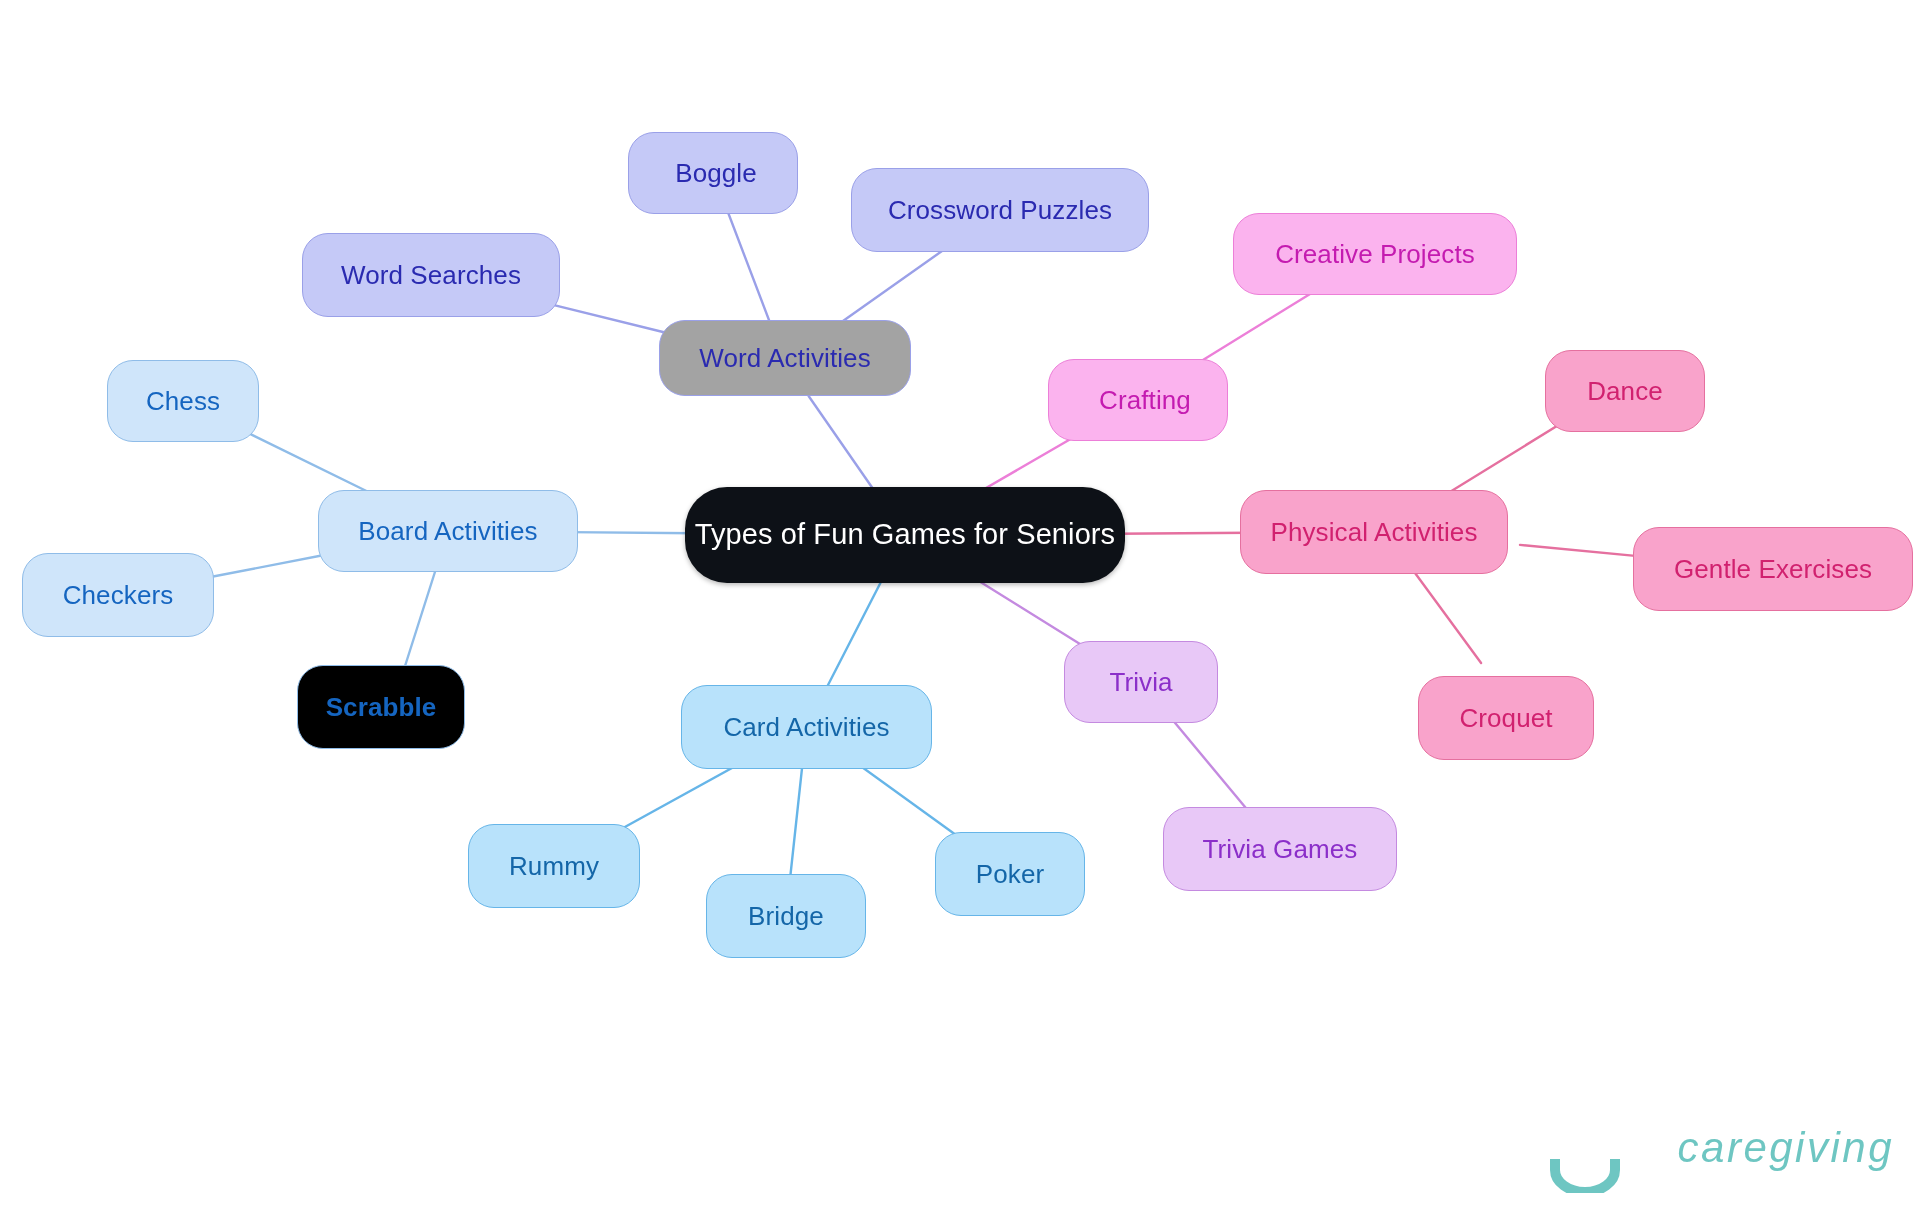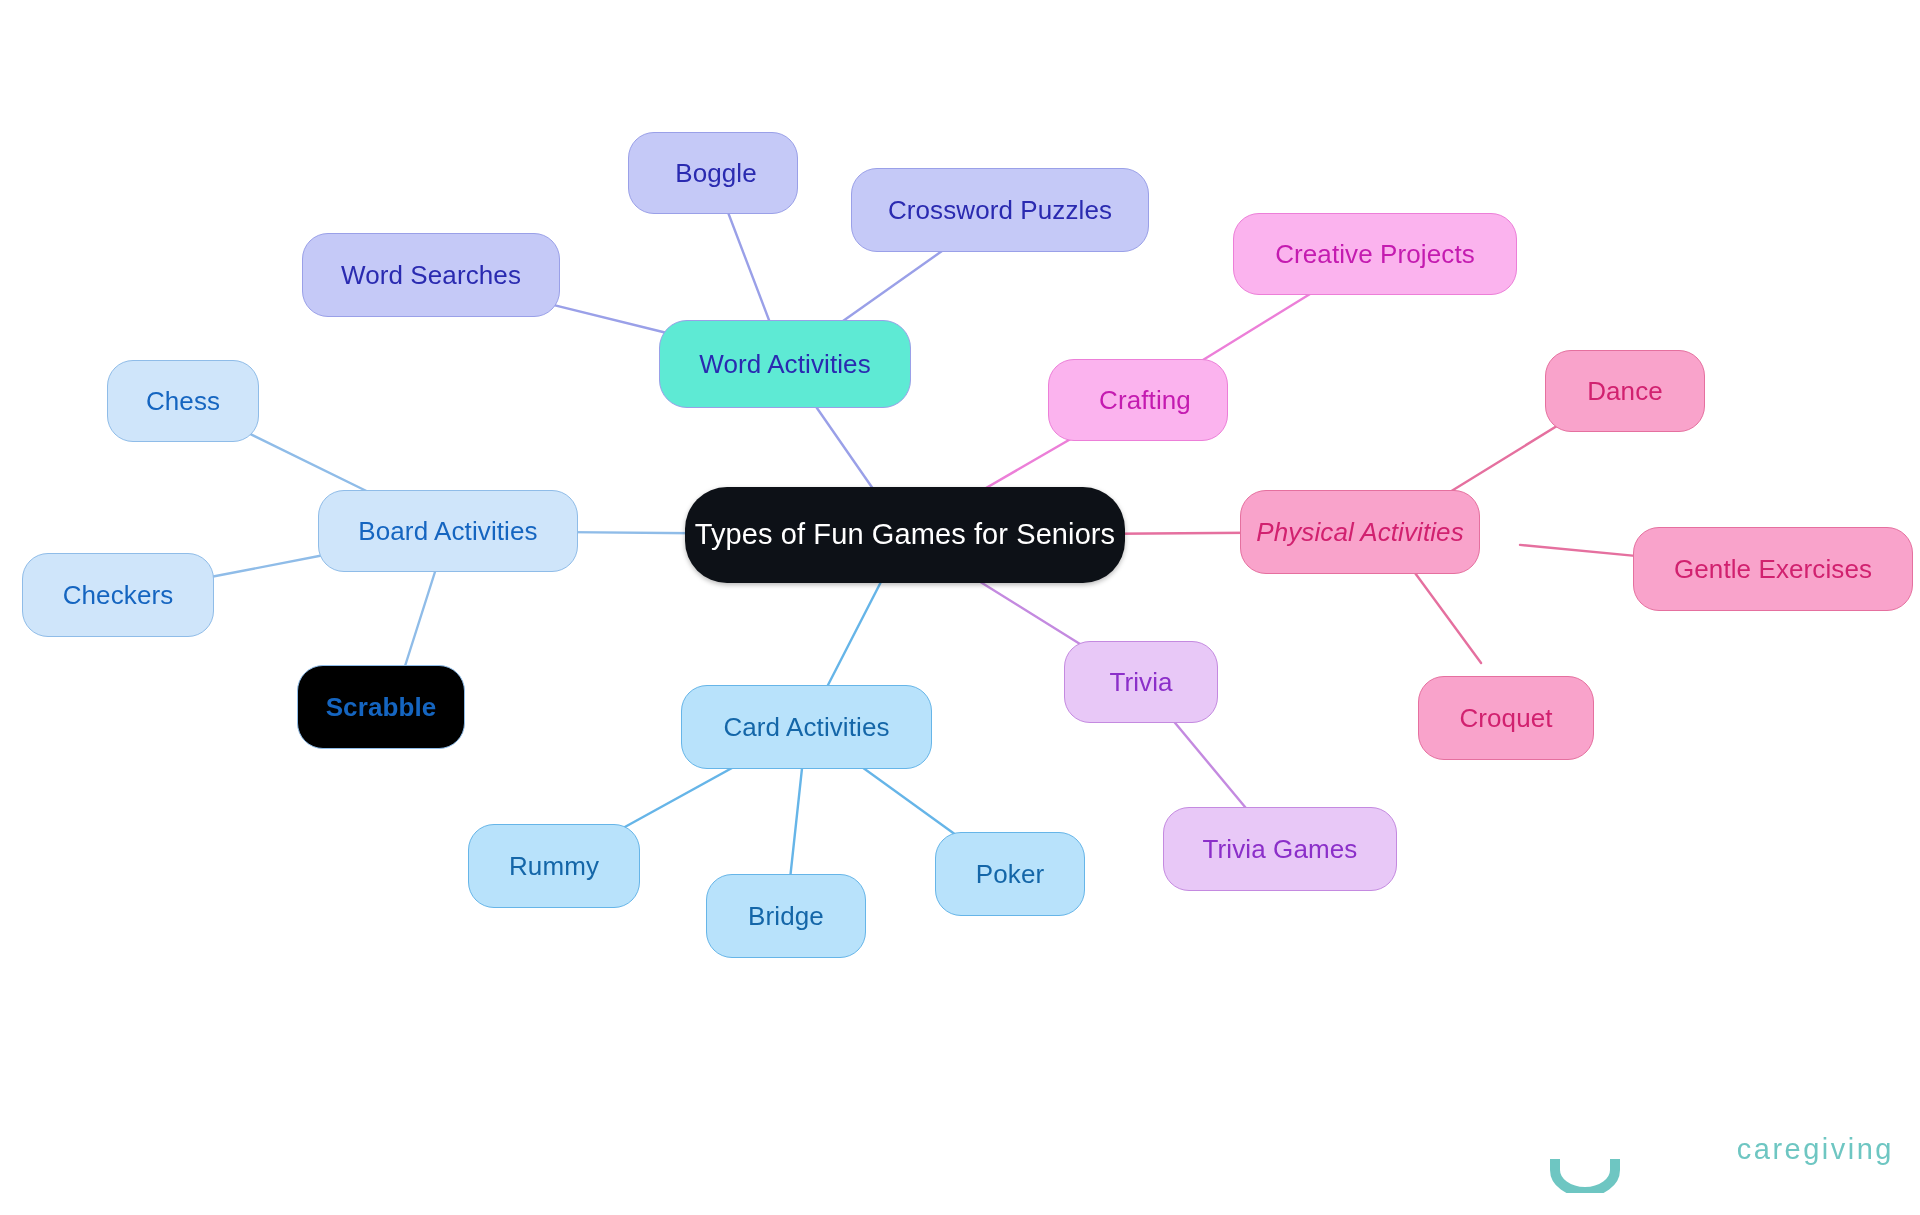--- a/index.html
+++ b/index.html
@@ -63,25 +63,26 @@
     top: 0;
     font-size: 74px;
     font-weight: bold;
     letter-spacing: -1.5px;
     line-height: 1;
     white-space: nowrap;
   }
   #logo-tagline {
     position: absolute;
     right: 4px;
-    top: 54px;
-    font-size: 29px;
+    top: 46px;
+    font-size: 42px;
     letter-spacing: 2.5px;
     line-height: 1;
     white-space: nowrap;
+    font-style: italic;
   }
   #logo-smile {
     position: absolute;
     left: 132px;
     top: 76px;
     width: 70px;
     height: 36px;
   }
 </style>
 </head>
@@ -119,21 +120,21 @@
       </div>
       <div class="node" style="left: 107px; top: 360px; width: 152px; height: 82px; background: rgb(207, 229, 250); color: rgb(21, 101, 192); border-color: rgb(143, 188, 232);">
         <span>Chess</span>
       </div>
       <div class="node" style="left: 22px; top: 553px; width: 192px; height: 84px; background: rgb(207, 229, 250); color: rgb(21, 101, 192); border-color: rgb(143, 188, 232); text-align: center;">
         <span>Checkers</span>
       </div>
       <div class="node" style="left: 297px; top: 665px; width: 168px; height: 84px; background: #000000; color: rgb(21, 101, 192); border-color: rgb(143, 188, 232); font-weight: bold;">
         <span>Scrabble</span>
       </div>
-      <div class="node" style="left: 659px; top: 320px; width: 252px; height: 88px; background: #5eead4; color: rgb(42, 42, 176); border-color: rgb(154, 160, 232); border-radius: 28px;">
+      <div class="node" style="left: 659px; top: 320px; width: 252px; height: 76px; background: #a3a3a3; color: rgb(42, 42, 176); border-color: rgb(154, 160, 232);">
         <span>Word Activities</span>
       </div>
       <div class="node" style="left: 302px; top: 233px; width: 258px; height: 84px; background: rgb(197, 201, 247); color: rgb(42, 42, 176); border-color: rgb(154, 160, 232);">
         <span>Word Searches</span>
       </div>
       <div class="node" style="left: 628px; top: 132px; width: 170px; height: 82px; background: rgb(197, 201, 247); color: rgb(42, 42, 176); border-color: rgb(154, 160, 232); padding-left: 20px;">
         <span>Boggle</span>
       </div>
       <div class="node" style="left: 851px; top: 168px; width: 298px; height: 84px; background: rgb(197, 201, 247); color: rgb(42, 42, 176); border-color: rgb(154, 160, 232);">
         <span>Crossword Puzzles</span>
@@ -149,21 +150,21 @@
       </div>
       <div class="node" style="left: 935px; top: 832px; width: 150px; height: 84px; background: rgb(184, 226, 251); color: rgb(20, 102, 168); border-color: rgb(102, 181, 232);">
         <span>Poker</span>
       </div>
       <div class="node" style="left: 1048px; top: 359px; width: 180px; height: 82px; background: rgb(251, 179, 238); color: rgb(196, 27, 176); border-color: rgb(236, 127, 216); padding-left: 28px;">
         <span>Crafting</span>
       </div>
       <div class="node" style="left: 1233px; top: 213px; width: 284px; height: 82px; background: rgb(251, 179, 238); color: rgb(196, 27, 176); border-color: rgb(236, 127, 216);">
         <span>Creative Projects</span>
       </div>
-      <div class="node" style="left: 1240px; top: 490px; width: 240px; height: 84px; background: rgb(249, 163, 203); color: rgb(209, 33, 111); border-color: rgb(229, 112, 159); font-style: italic;">
+      <div class="node" style="left: 1240px; top: 490px; width: 268px; height: 84px; background: rgb(249, 163, 203); color: rgb(209, 33, 111); border-color: rgb(229, 112, 159);">
         <span>Physical Activities</span>
       </div>
       <div class="node" style="left: 1545px; top: 343px; width: 160px; height: 82px; background: rgb(249, 163, 203); color: rgb(209, 33, 111); border-color: rgb(229, 112, 159); margin-top: 7px;">
         <span>Dance</span>
       </div>
       <div class="node" style="left: 1633px; top: 527px; width: 280px; height: 84px; background: rgb(249, 163, 203); color: rgb(209, 33, 111); border-color: rgb(229, 112, 159);">
         <span>Gentle Exercises</span>
       </div>
       <div class="node" style="left: 1418px; top: 676px; width: 176px; height: 84px; background: rgb(249, 163, 203); color: rgb(209, 33, 111); border-color: rgb(229, 112, 159);">
         <span>Croquet</span>

